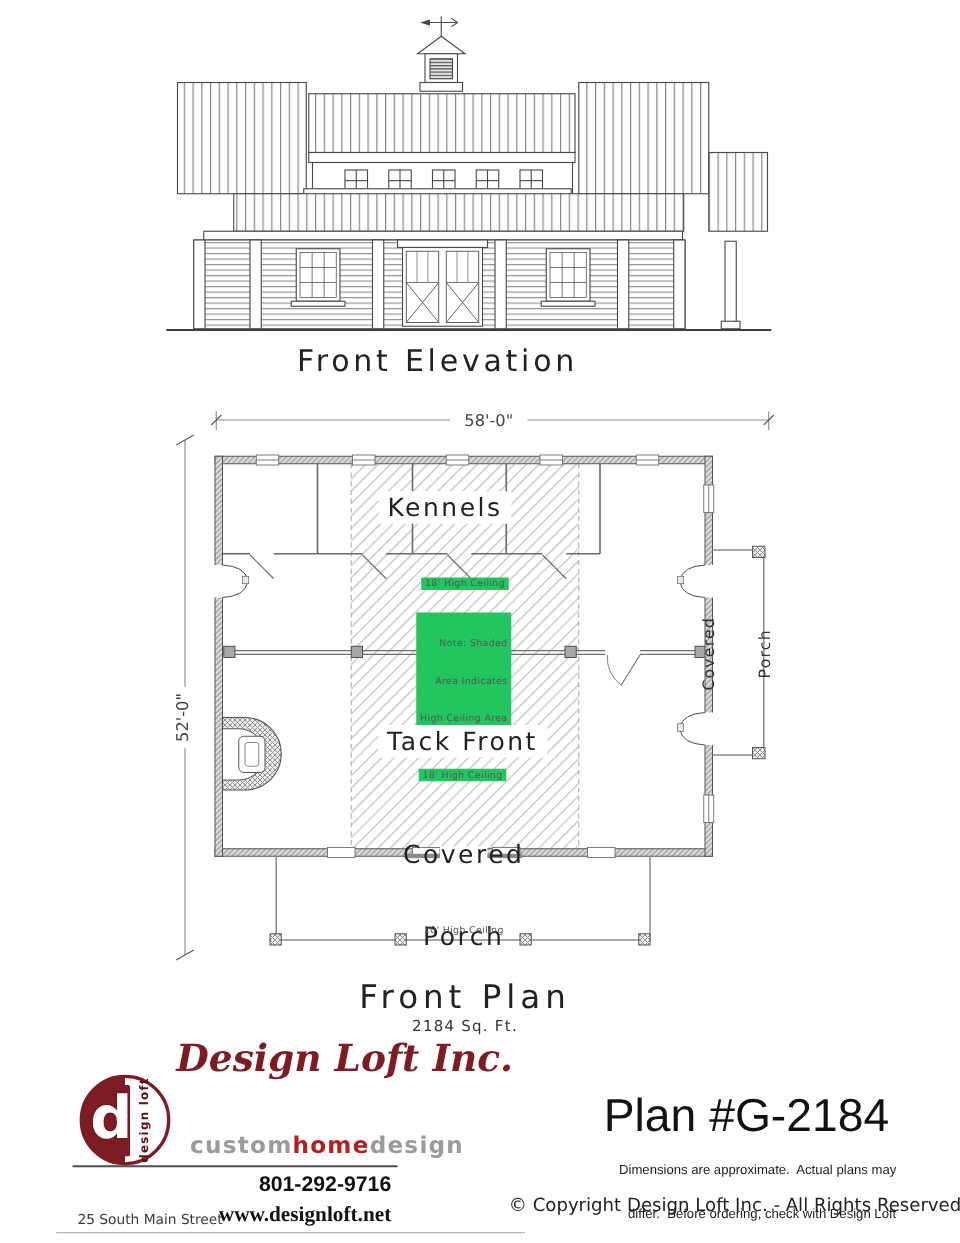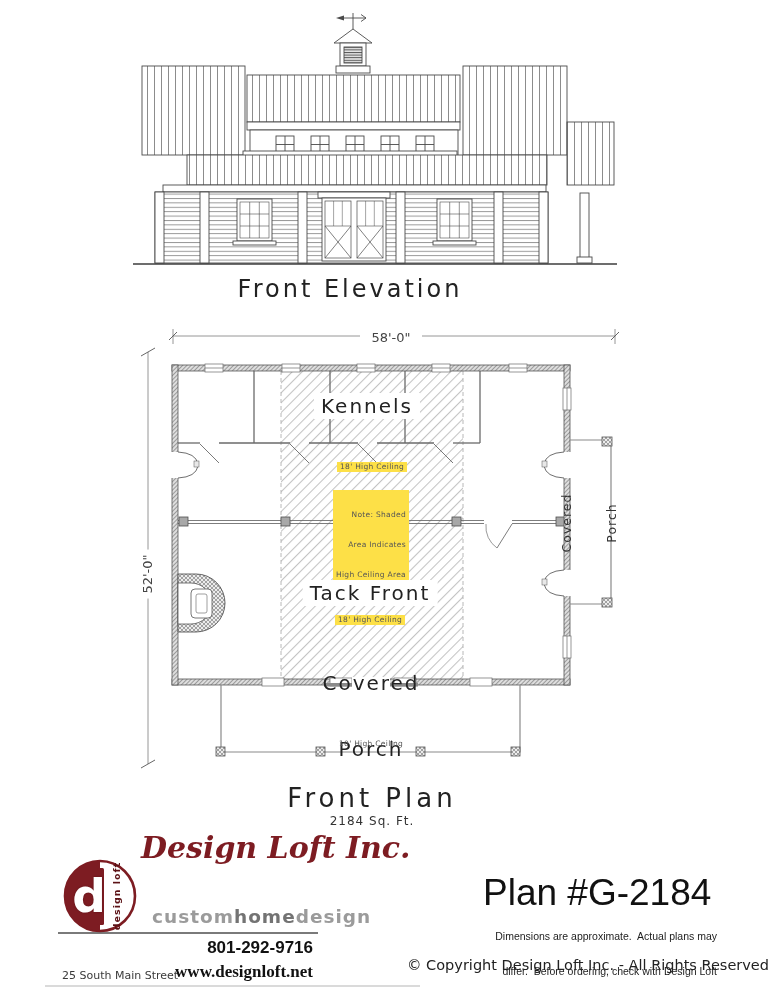--- a/index.html
+++ b/index.html
@@ -3,32 +3,32 @@
 <meta charset="utf-8">
 <style>
   html,body{margin:0;padding:0;background:#fff;}
   .page{position:relative;width:768px;height:994px;background:#ffffff;overflow:hidden;
         font-family:"DejaVu Sans",sans-serif;color:#2e2e2e;}
   svg{position:absolute;left:0;top:0;}
   .lbl{position:absolute;transform:translate(-50%,-50%);white-space:pre;text-align:center;color:#2f2f2f;}
   .hand{font-family:"DejaVu Sans",sans-serif;}
   .title-lg{font-size:24px;letter-spacing:3px;color:#222;}
   .room-lg{font-size:20px;letter-spacing:2px;background:#fff;padding:1px 7px;color:#222;}
-  .tiny{font-size:7.5px;letter-spacing:0.3px;background:#fde047;padding:0 3px;color:#555;line-height:10px;}
+  .tiny{font-size:7.5px;letter-spacing:0.3px;background:#22c55e;padding:0 3px;color:#555;line-height:10px;}
   .dim{font-size:13px;background:#fff;padding:0 5px;color:#444;}
   .rot{transform:translate(-50%,-50%) rotate(-90deg);}
   .porch-side{font-size:12.5px;letter-spacing:1px;line-height:15px;color:#333;}
   .footer-hand{font-size:11px;color:#3a3a3a;text-align:left;transform:none;line-height:15px;}
   .arial{font-family:"Liberation Sans",sans-serif;}
   .plan-num{font-size:37px;color:#111;letter-spacing:0px;}
   .disclaimer{font-size:10.5px;line-height:11.5px;color:#1c1c1c;text-align:right;transform:none;}
   .copyright{font-size:14.5px;color:#222;}
   .script{font-family:"DejaVu Serif",serif;font-style:italic;font-weight:bold;font-size:30px;color:#7d1c22;transform:none;white-space:pre;}
   .tagline{font-size:18.5px;font-weight:bold;letter-spacing:1px;transform:none;white-space:pre;}
-  .tag-gray{color:#9b9b9b;} .tag-red{color:#737373;text-align:right;}
+  .tag-gray{color:#9b9b9b;} .tag-red{color:#b91c1c;text-align:right;}
   .mono-d{font-size:47px;font-weight:bold;color:#ffffff;text-shadow:0 0 2px #5c1216;}
   .vert-logo{font-size:9.5px;letter-spacing:1px;color:#5c1216;font-weight:bold;}
   .bold-contact{font-size:17px;font-weight:bold;color:#111;text-align:right;transform:none;}
 </style>
 </head>
 <body>
 
 <div class="page">
 
   <svg width="768" height="994" viewBox="0 0 768 994">
@@ -320,21 +320,21 @@
       <path d="M100,861 A35,35 0 0 0 100,931 Z" fill="#7d1c22"></path>
       <rect x="97" y="868" width="7" height="57" rx="1.5" fill="#7d1c22"></rect>
     </g>
   </svg>
 
   <div class="lbl hand title-lg" style="left:350px;top:289px;">Front Elevation</div>
 
   <div class="lbl hand dim" style="left:391px;top:337px;">58'-0"</div>
   <div class="lbl hand dim rot" style="left:147px;top:574px;">52'-0"</div>
 
-  <div class="lbl hand room-lg" style="left:367px;top:406px;">Kennels</div>
+  <div class="lbl hand room-lg" style="left:356px;top:406px;">Kennels</div>
   <div class="lbl hand tiny" style="left:372px;top:467px;">18' High Ceiling</div>
 
   <div class="lbl hand tiny" style="left:371px;top:545px;text-align:right;">
     <div>Note: Shaded</div>
     <div>Area Indicates</div>
     <div>High Ceiling Area</div>
   </div>
 
   <div class="lbl hand room-lg" style="left:370px;top:593px;">Tack Front</div>
   <div class="lbl hand tiny" style="left:370px;top:620px;">18' High Ceiling</div>

